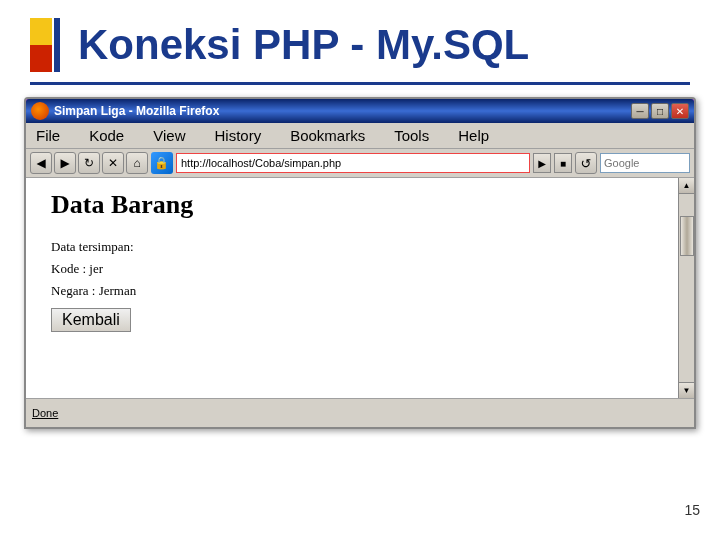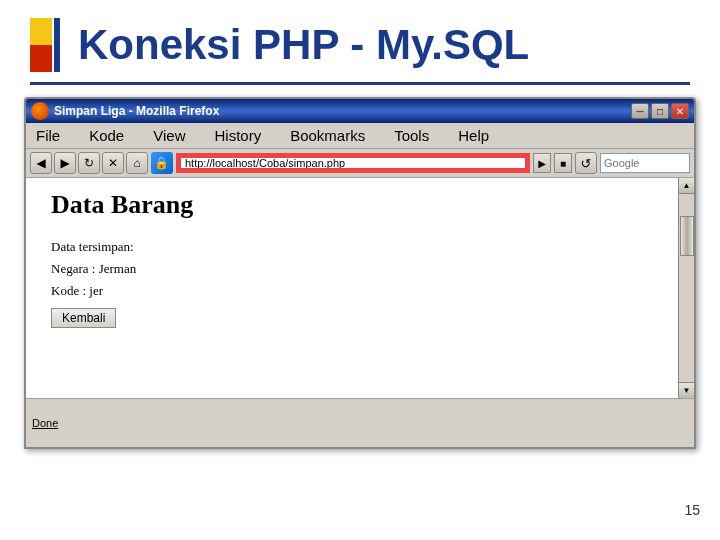--- a/index.html
+++ b/index.html
@@ -190,21 +190,21 @@
       display: flex;
       align-items: center;
       justify-content: center;
       font-size: 12px;
       color: white;
     }
 
     .address-input {
       flex: 1;
       height: 20px;
-      border: 5px solid #ef4444;
+      border: 1px solid #ef4444;
       background: white;
       font-size: 11px;
       padding: 0 4px;
       font-family: Arial, sans-serif;
     }
 
     .go-btn {
       width: 18px;
       height: 20px;
       background: linear-gradient(to bottom, #e8e4dc, #c8c4bc);
@@ -275,21 +275,21 @@
       line-height: 1.7;
       color: #000;
     }
 
     .kembali-btn {
       display: inline-block;
       margin-top: 6px;
       padding: 2px 10px;
       background: linear-gradient(to bottom, #f0f0f0, #d4d0c8);
       border: 1px solid #888;
-      font-size: 12px;
+      font-size: 16px;
       font-family: Arial, sans-serif;
       cursor: pointer;
     }
 
     
     .browser-scrollbar {
       width: 16px;
       background: #d4d0c8;
       border-left: 1px solid #888;
       display: flex;
@@ -336,21 +336,21 @@
       align-items: center;
       justify-content: center;
       font-size: 8px;
       cursor: pointer;
     }
 
     
     .browser-statusbar {
       background: #d4d0c8;
       border-top: 1px solid #a0a0a0;
-      padding: 18px 6px;
+      padding: 8px 6px;
       font-size: 11px;
       font-family: Arial, sans-serif;
       display: flex;
       align-items: center;
       text-decoration: underline;
     }
 
     
     .slide-footer {
       position: absolute;
@@ -423,22 +423,22 @@
       <input class="search-input" type="text" placeholder="Google" style="">
 
     </div>
   </div>
 
   <div class="browser-content-wrapper">
     <div class="browser-content">
       <div class="page-heading">Data Barang</div>
       <div class="page-body">
         <div>Data tersimpan:</div>
+        <div>Kode : jer</div>
         <div>Negara : Jerman</div>
-        <div>Kode : jer</div>
         <button class="kembali-btn">Kembali</button>
       </div>
     </div>
 
     <div class="browser-scrollbar">
       <div class="scroll-arrow">▲</div>
       <div class="scroll-track">
         <div class="scroll-thumb"></div>
       </div>
       <div class="scroll-arrow-down">▼</div>

